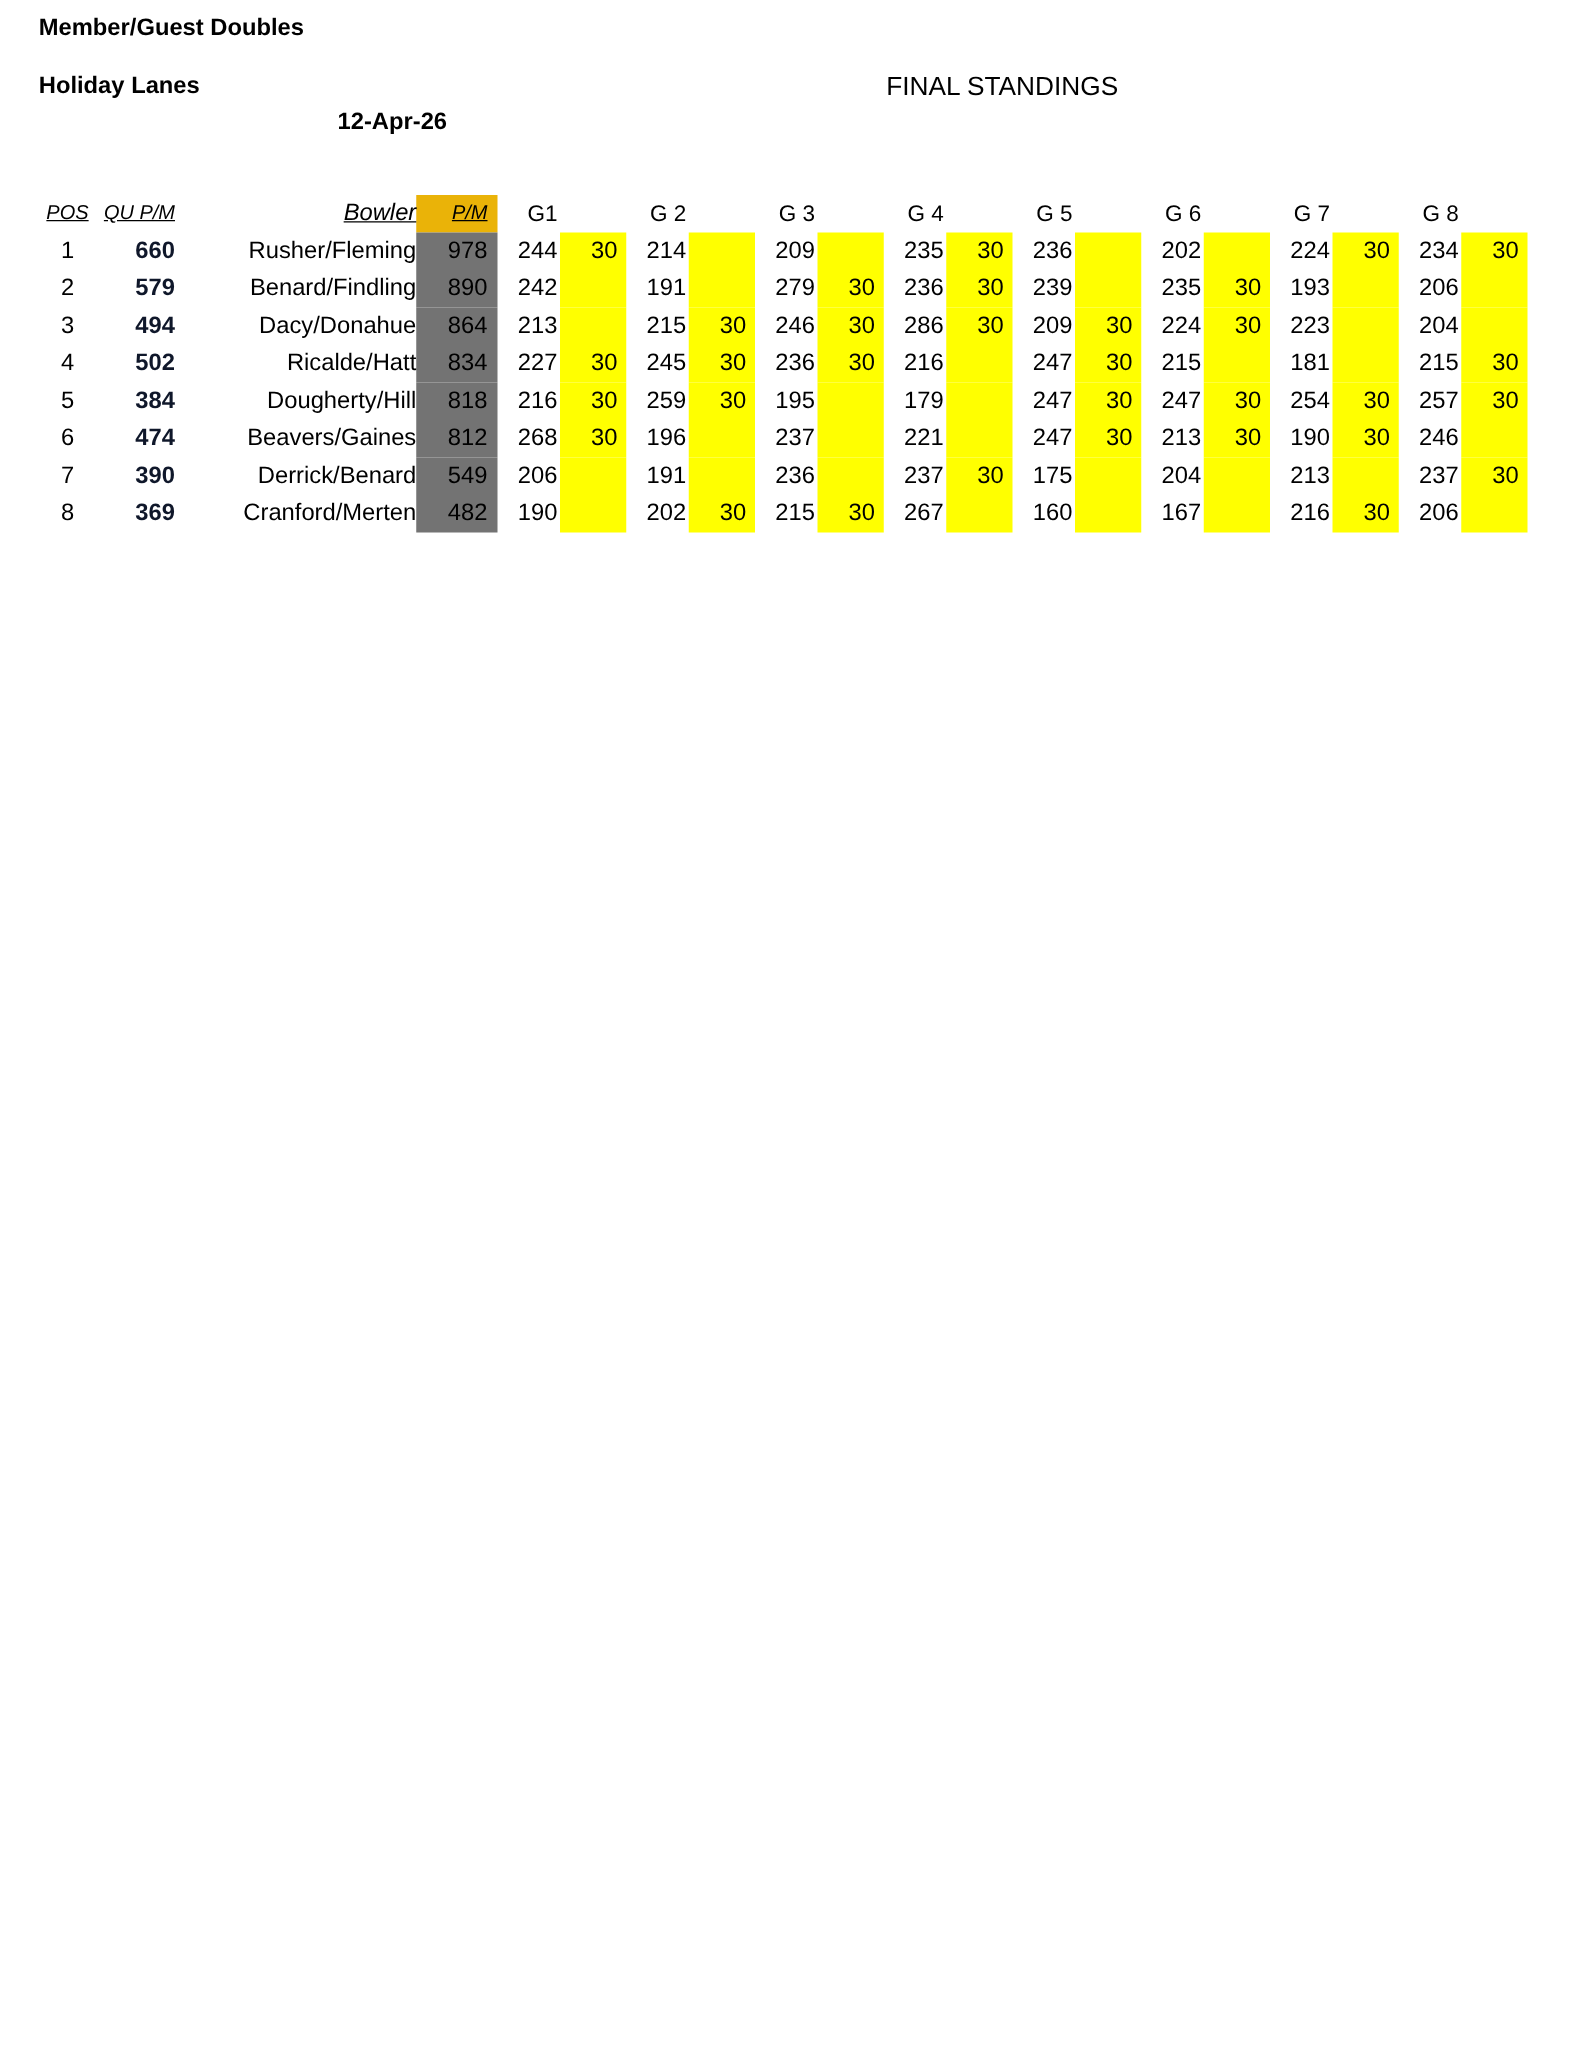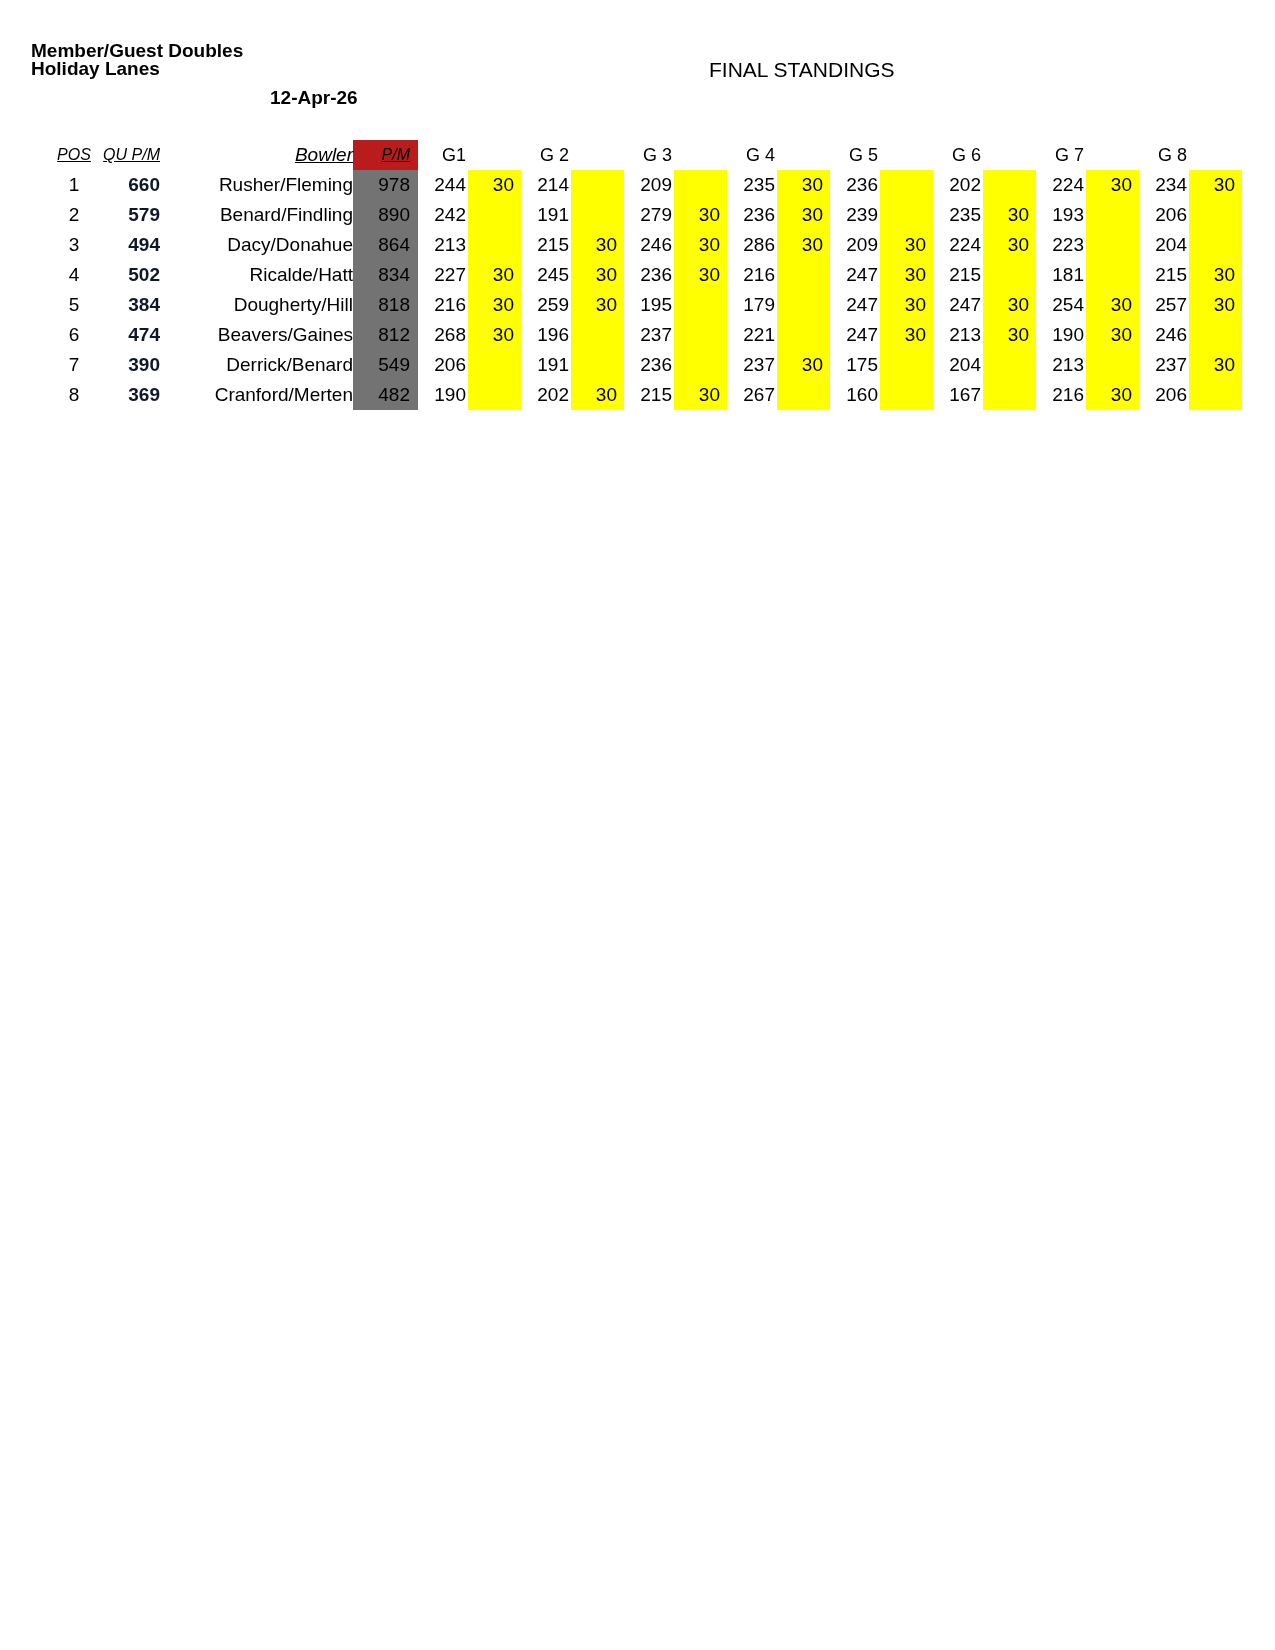--- a/index.html
+++ b/index.html
@@ -19,21 +19,21 @@
   .page {
     position: relative;
     width: 1275px;
     height: 1650px;
   }
 
   
   .hdr-title {
     position: absolute;
     left: 31px;
-    top: 40px;
+    top: 12px;
     font-size: 19px;
     font-weight: bold;
     white-space: nowrap;
   }
   .hdr-sub {
     position: absolute;
     left: 31px;
     top: 58px;
     font-size: 19px;
     font-weight: bold;
@@ -53,24 +53,23 @@
     top: 58px;
     font-size: 21px;
     font-weight: normal;
     white-space: nowrap;
   }
 
   
   table.standings {
     position: absolute;
     left: 31px;
-    top: 140px;
+    top: 156px;
     border-collapse: collapse;
     font-size: 19px;
-    margin-left: 20px;
   }
   table.standings td, table.standings th {
     padding: 0;
     margin: 0;
     font-weight: normal;
     vertical-align: bottom;
     line-height: 30px;
     height: 30px;
   }
 
@@ -107,21 +106,21 @@
 
   .qu-val {
     color: #0f172a;
     font-weight: bold;
     font-size: 19px;
   }
   .pm-cell {
     background: #737373;
   }
   .pm-head {
-    background: #b91c1c;
+    background: #eab308;
     font-style: italic;
   }
   .bonus-cell {
     background: #ffff00;
     font-size: 19px;
   }
   .pos-val { font-size: 19px; }
   .game-val { font-size: 19px; }
 </style>
 </head>

